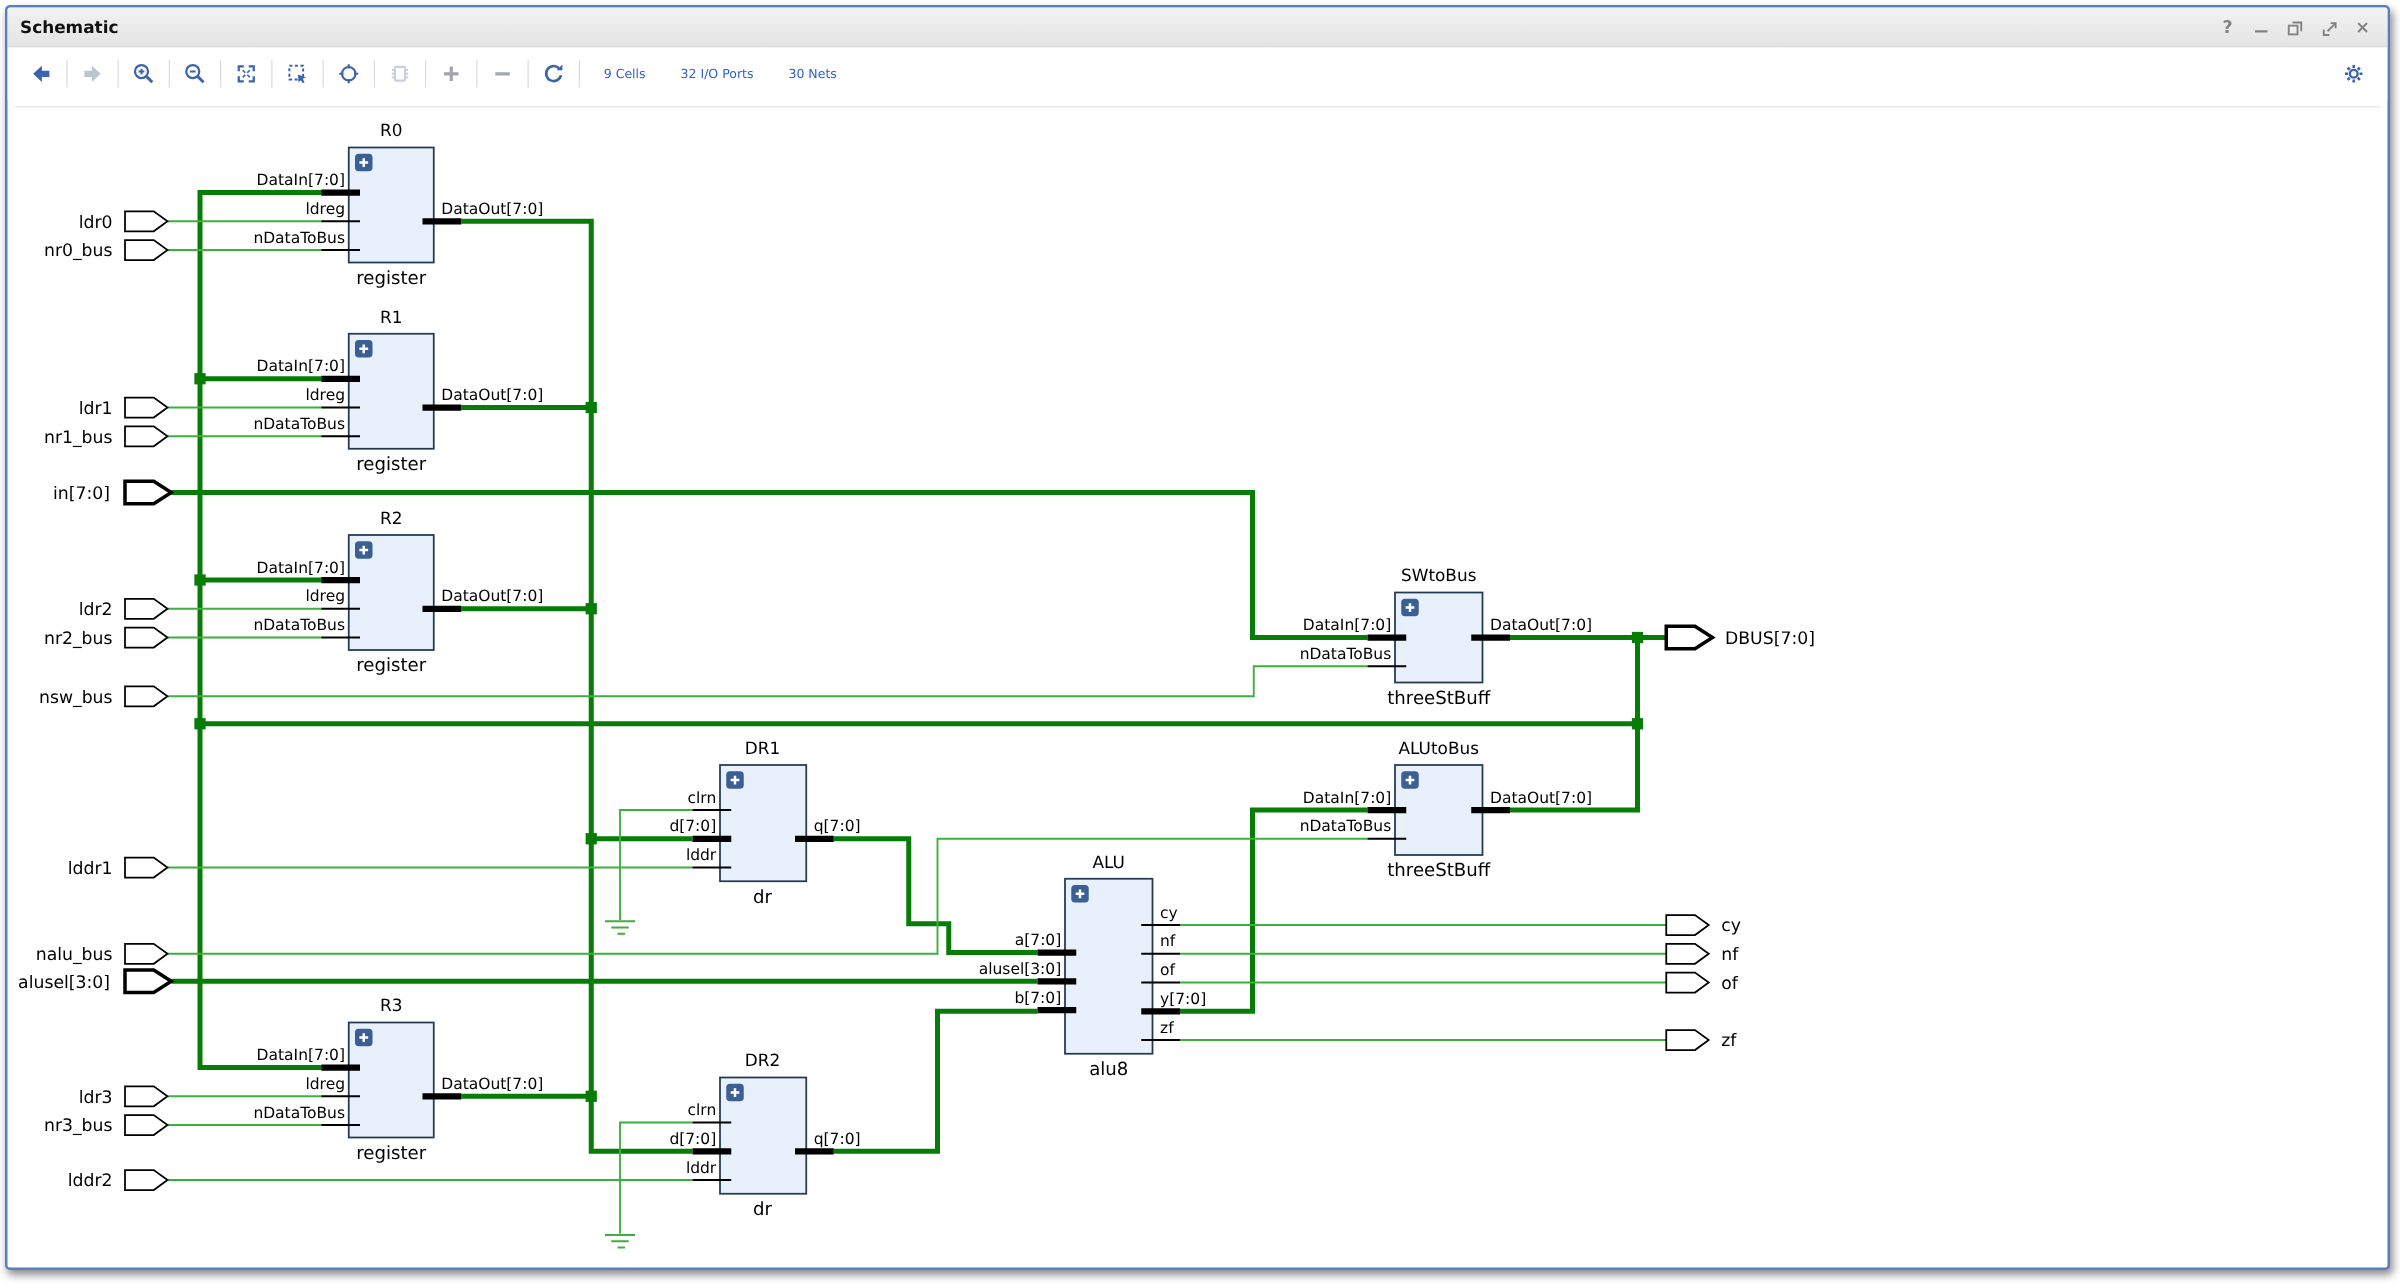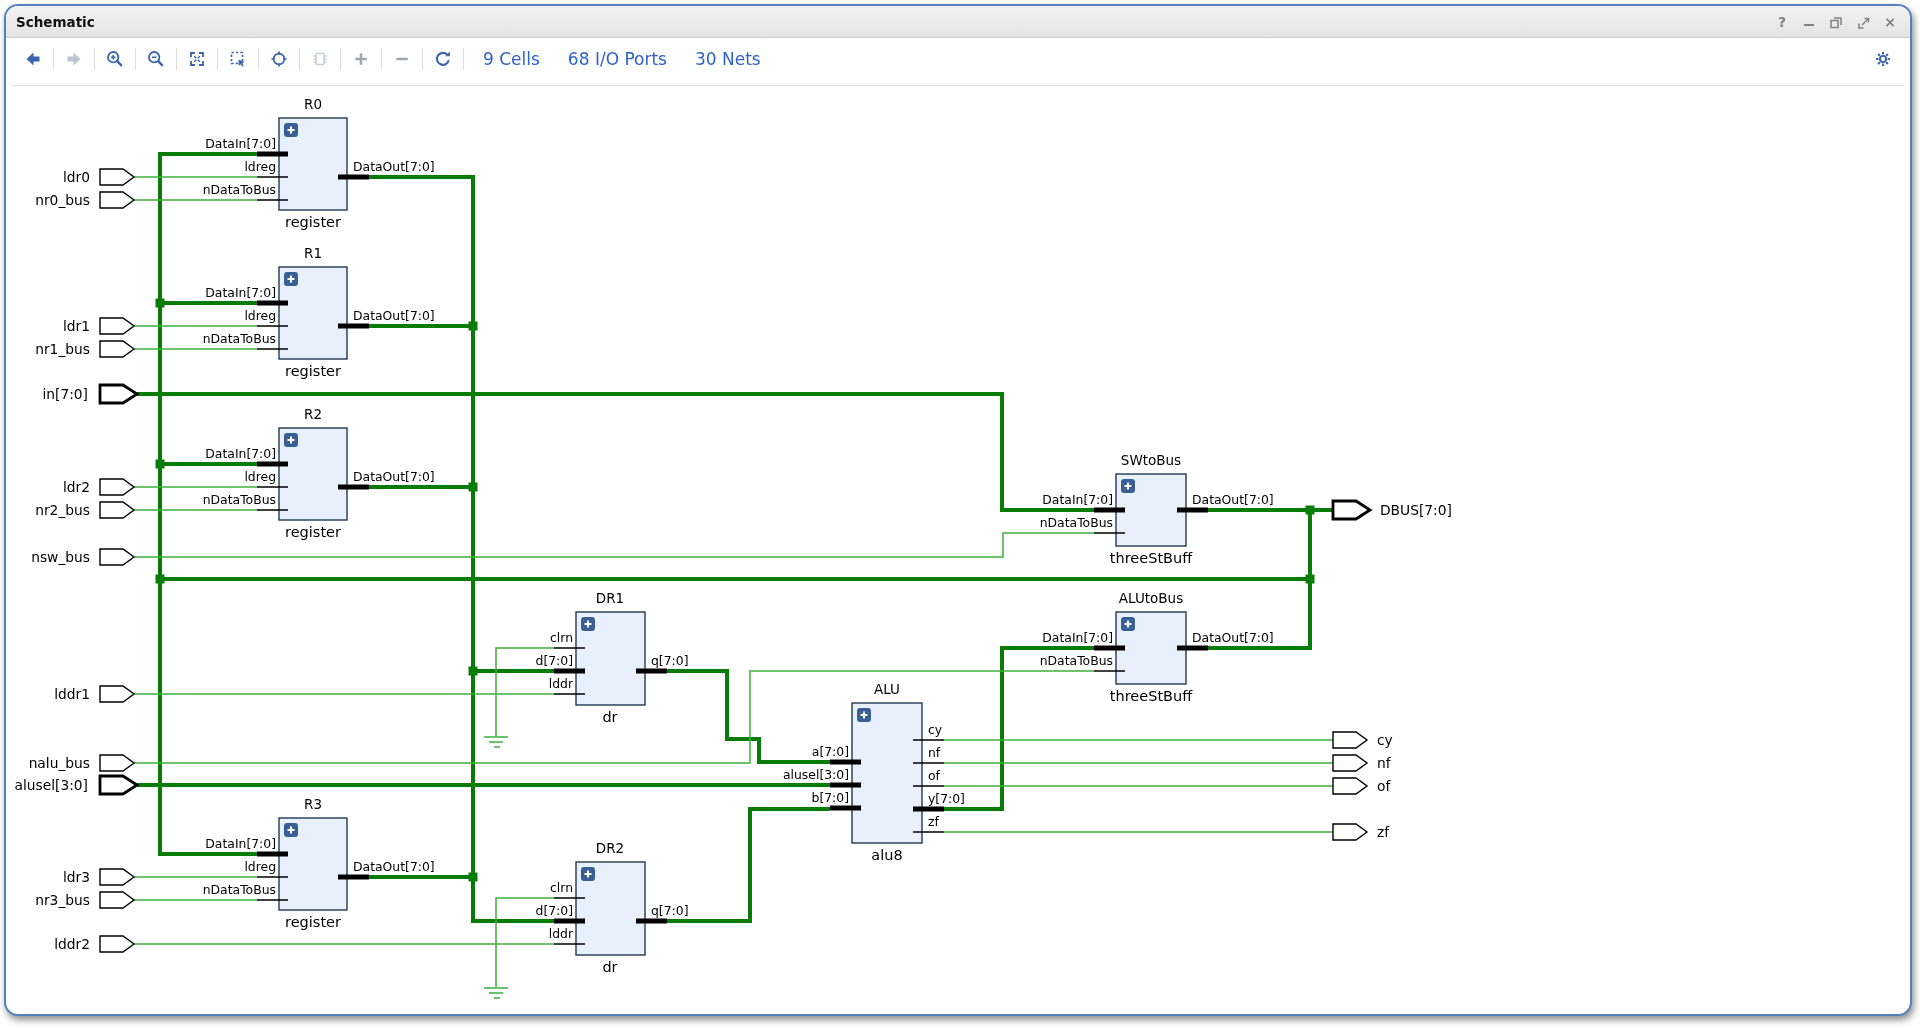--- a/index.html
+++ b/index.html
@@ -1,28 +1,28 @@
 <!DOCTYPE html>
 <html><head>
 <meta charset="utf-8">
 <style>
   html,body{margin:0;padding:0;background:#fff;width:1920px;height:1030px;overflow:hidden;
     font-family:"DejaVu Sans","Liberation Sans",sans-serif;}
   .window{position:absolute;left:4px;top:4px;width:1904px;height:1008px;background:#fff;
-    border:2px solid #5580c0;border-radius:14px;box-shadow:2px 4px 7px rgba(0,0,0,.45);overflow:hidden;}
+    border:2px solid #5580c0;border-radius:4px;box-shadow:2px 4px 7px rgba(0,0,0,.45);overflow:hidden;}
   .titlebar{height:31px;background:linear-gradient(#f2f2f2,#e4e4e4);border-bottom:1px solid #cfcfcf;
     display:flex;align-items:center;padding:0 10px;}
   .titlebar .title{font-size:13.5px;font-weight:bold;color:#111;}
   .winctrls{margin-left:auto;display:flex;align-items:center;gap:7px;}
   .wbtn{width:20px;height:20px;display:flex;align-items:center;justify-content:center;color:#828282;
     font-size:14px;font-weight:bold;cursor:default;}
   .toolbar{height:42px;background:#fff;display:flex;align-items:center;padding:0 12px;}
   .tb{width:30px;height:30px;display:flex;align-items:center;justify-content:center;border-radius:3px;}
   .sep{width:1px;height:22px;background:#dcdcdc;margin:0 5px;}
-  .stat{font-size:17px;color:#2f62c9;margin:0 14px;white-space:nowrap;}
+  .stat{font-size:10px;color:#2f62c9;margin:0 14px;white-space:nowrap;}
   .gear{margin-left:auto;}
   .canvas-edge{position:absolute;left:6px;right:6px;top:79px;border-top:1px solid #e3e3e3;}
   svg.schematic{position:absolute;left:0;top:0;}
   svg text{fill:#000;}
   .T{stroke:#077d07;stroke-width:4;fill:none;}
   .t{stroke:#3cb03c;stroke-width:1.5;fill:none;}
   .pb{stroke:#000;stroke-width:5;}
   .pt{stroke:#000;stroke-width:1.5;}
   .blk{fill:#e8f1fb;stroke:#203a52;stroke-width:1.4;}
   .plusbadge{fill:#3a5f94;}
@@ -136,21 +136,21 @@
       </span>
     <span class="sep"></span>
     <span class="tb">
       <svg width="20" height="20">
           <path d="M15.8 11.2a6 6 0 1 1-1.6-5.6" fill="none" stroke="#3a64ad" stroke-width="2.1"></path>
           <path d="M16.9 2.6v4.6h-4.6z" fill="#3a64ad"></path>
         </svg>
       </span>
     <span class="sep"></span>
     <span class="stat">9 Cells</span>
-    <span class="stat">68 I/O Ports</span>
+    <span class="stat">32 I/O Ports</span>
     <span class="stat">30 Nets</span>
     <span class="tb gear">
       <svg width="20" height="20">
           <circle cx="10" cy="10" r="3.1" fill="none" stroke="#3a64ad" stroke-width="1.9"></circle>
           <path d="M10 3v2.4M10 14.6V17M3 10h2.4M14.6 10H17M5.1 5.1l1.7 1.7M13.2 13.2l1.7 1.7M14.9 5.1l-1.7 1.7M6.8 13.2l-1.7 1.7" stroke="#3a64ad" stroke-width="2.1"></path>
         </svg>
       </span>
   </div>
   <div class="canvas-edge"></div>
 </div>

